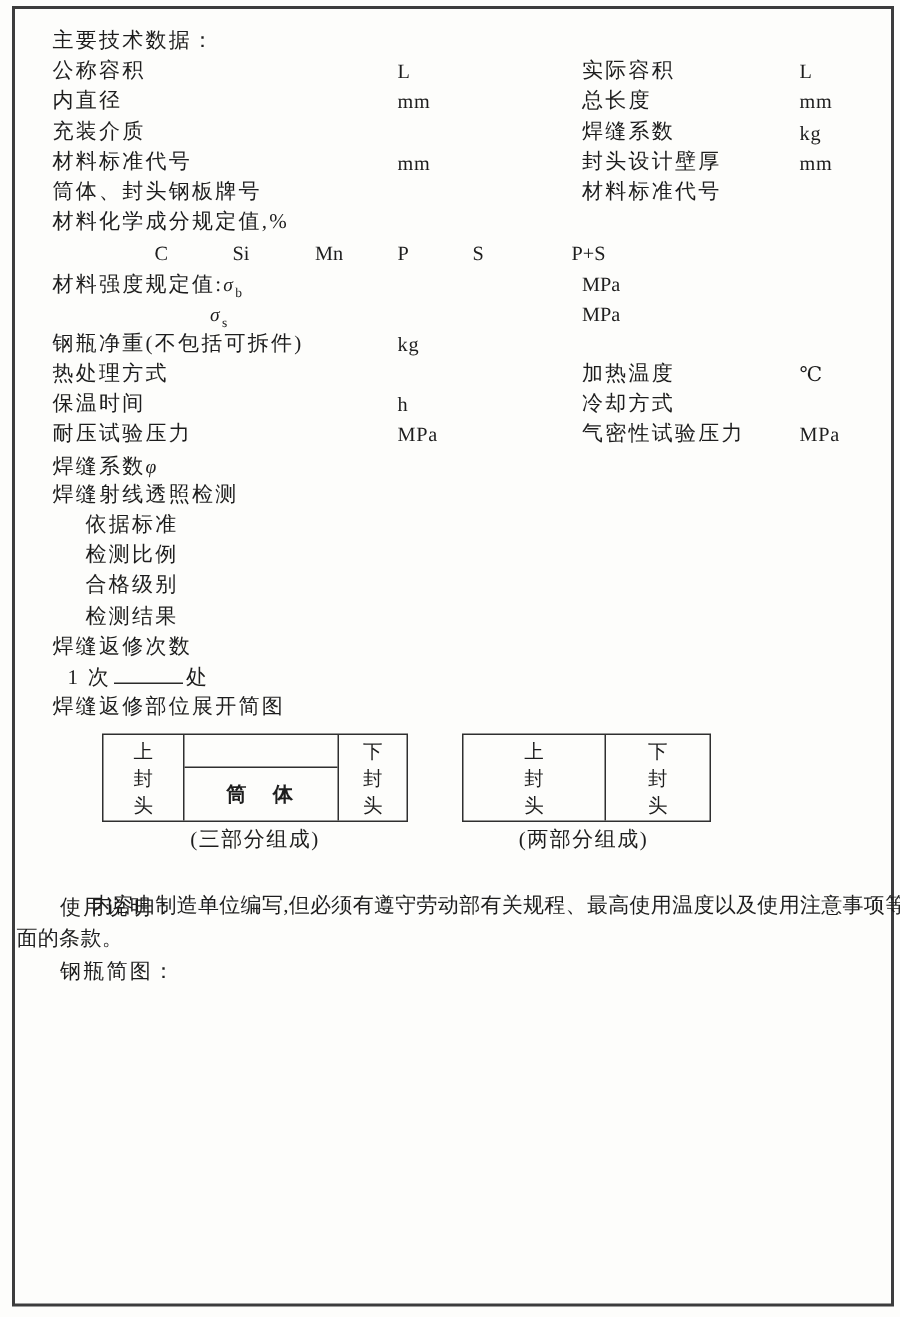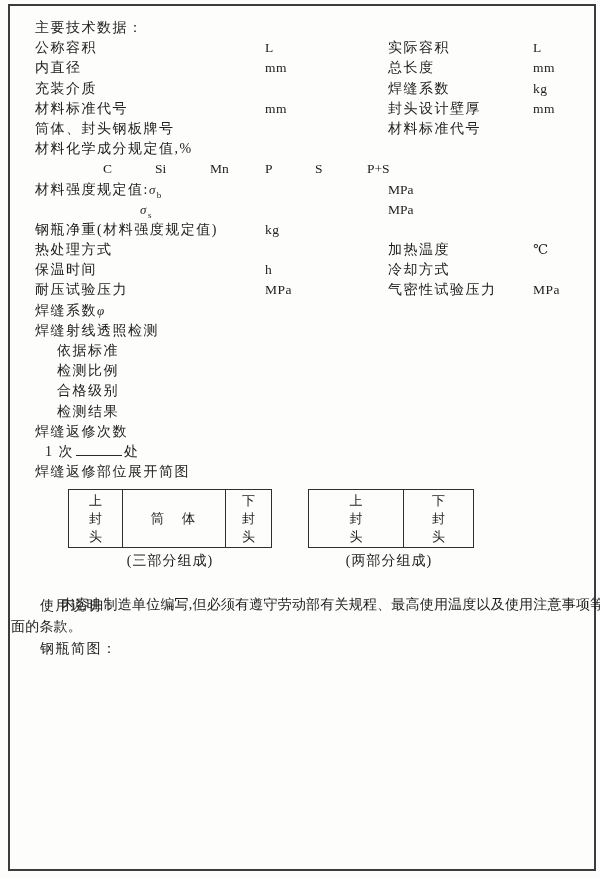--- a/index.html
+++ b/index.html
@@ -15,39 +15,39 @@
   }
   .content{position:absolute;left:35px;top:18px;width:555px;}
   .row{
     position:relative;height:20.2px;line-height:20.2px;
     font-size:14px;letter-spacing:1.5px;white-space:nowrap;
   }
   .abs{position:absolute;top:0;}
   .u1{left:230px;font-size:13.5px;letter-spacing:0.5px;}
   .l2{left:353px;}
   .u2{left:498px;font-size:13.5px;letter-spacing:0.5px;}
-  .e0{left:68px}.e1{left:120px}.e2{left:175px}.e3{left:230px}.e4{left:280px}.e5{left:332px}
+  .e0{left:68px}.e1{left:120px}.e2{left:175px}.e3{left:230px}.e4{left:280px}.e5{left:346px}
   .chem-el{font-size:13.5px;letter-spacing:0;}
   .sig2{left:105px;}
   .ind{padding-left:22px;}
   .ind-s{padding-left:10px;}
   i.greek{font-size:13px;}
   sub{font-size:9px;letter-spacing:0;}
   .blank-line{display:inline-block;width:46px;height:13px;border-bottom:1.3px solid #2a2a2a;margin:0 2px;}
   
   .box{position:absolute;top:489px;height:59px;border:1.5px solid #2f2f2f;display:flex;box-sizing:border-box;}
   .box3{left:68px;width:204px;}
   .box2{left:308px;width:166px;}
   .vcell{
     white-space:pre-line;text-align:center;font-size:13px;line-height:18.2px;
     padding-top:2px;letter-spacing:0;box-sizing:border-box;
   }
   .box3 .vcell.first{width:54px;border-right:1.4px solid #2f2f2f;}
   .box3 .vcell.last{width:46px;border-left:1.4px solid #2f2f2f;}
-  .midcol{flex:1;display:flex;flex-direction:row;}
+  .midcol{flex:1;display:flex;flex-direction:column;font-weight:bold;}
   .strip{height:21px;border-bottom:1.4px solid #2f2f2f;}
   .barrel{flex:1;display:flex;align-items:center;justify-content:center;font-size:13.5px;letter-spacing:2px;}
   .box2 .vcell.first{flex:0 0 95px;border-right:1.4px solid #2f2f2f;}
   .box2 .vcell.last{flex:1;}
   .cap{position:absolute;text-align:center;font-size:14px;letter-spacing:1px;height:16px;line-height:16px;}
   .cap1{left:68px;width:204px;top:553px;}
   .cap2{left:296px;width:186px;top:553px;}
   
   .note{position:absolute;font-size:14px;white-space:nowrap;line-height:20px;}
   .note-h{letter-spacing:1.5px;}
@@ -107,21 +107,21 @@
   <div class="row">
     <span><span>材料强度规定值:</span><i class="greek">σ</i><sub>b</sub></span>
     <span class="abs l2 chem-el">MPa</span>
   </div>
   <div class="row">
     <span class="abs sig2"><i class="greek">σ</i><sub>s</sub></span>
     <span class="abs l2 chem-el">MPa</span>
   </div>
 
   <div class="row">
-    <span>钢瓶净重(材料强度规定值)</span>
+    <span>钢瓶净重(不包括可拆件)</span>
     <span class="abs u1">kg</span>
   </div>
   <div class="row">
     <span>热处理方式</span>
     <span class="abs l2">加热温度</span>
     <span class="abs u2">℃</span>
   </div>
   <div class="row">
     <span>保温时间</span>
     <span class="abs u1">h</span>

